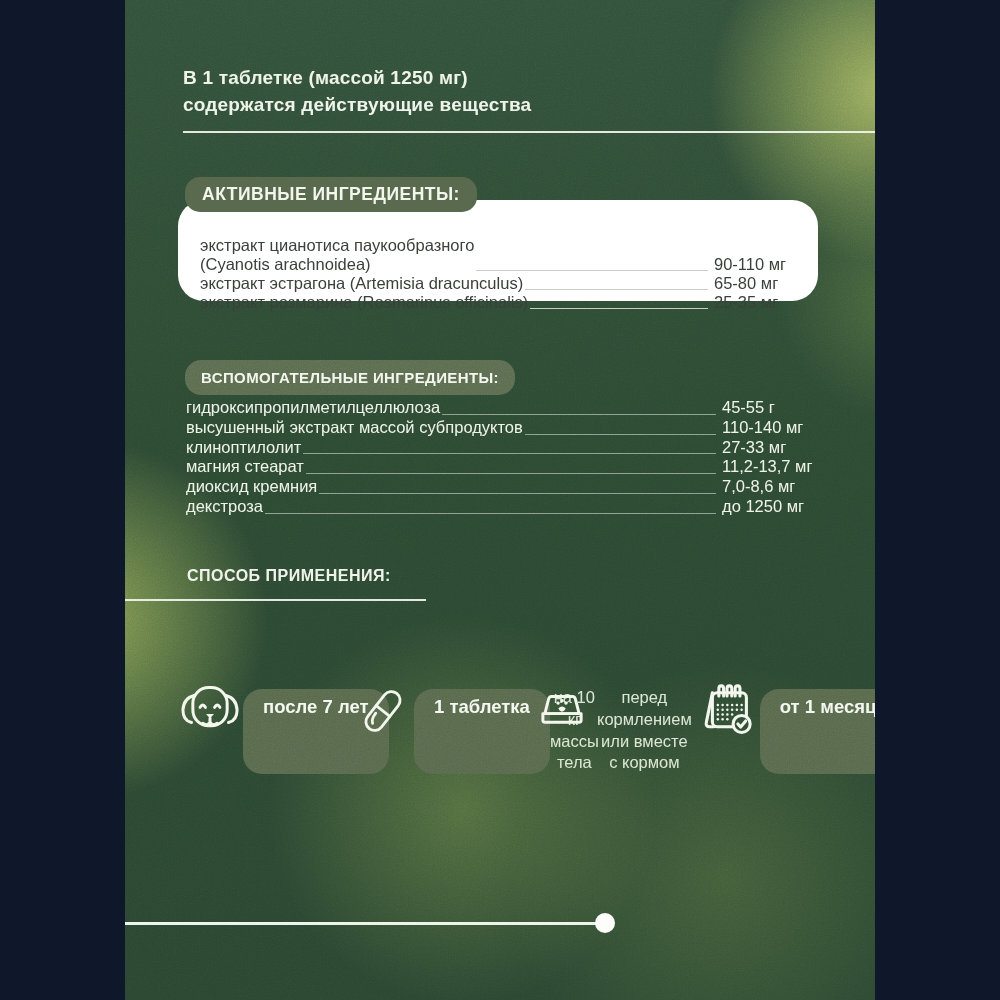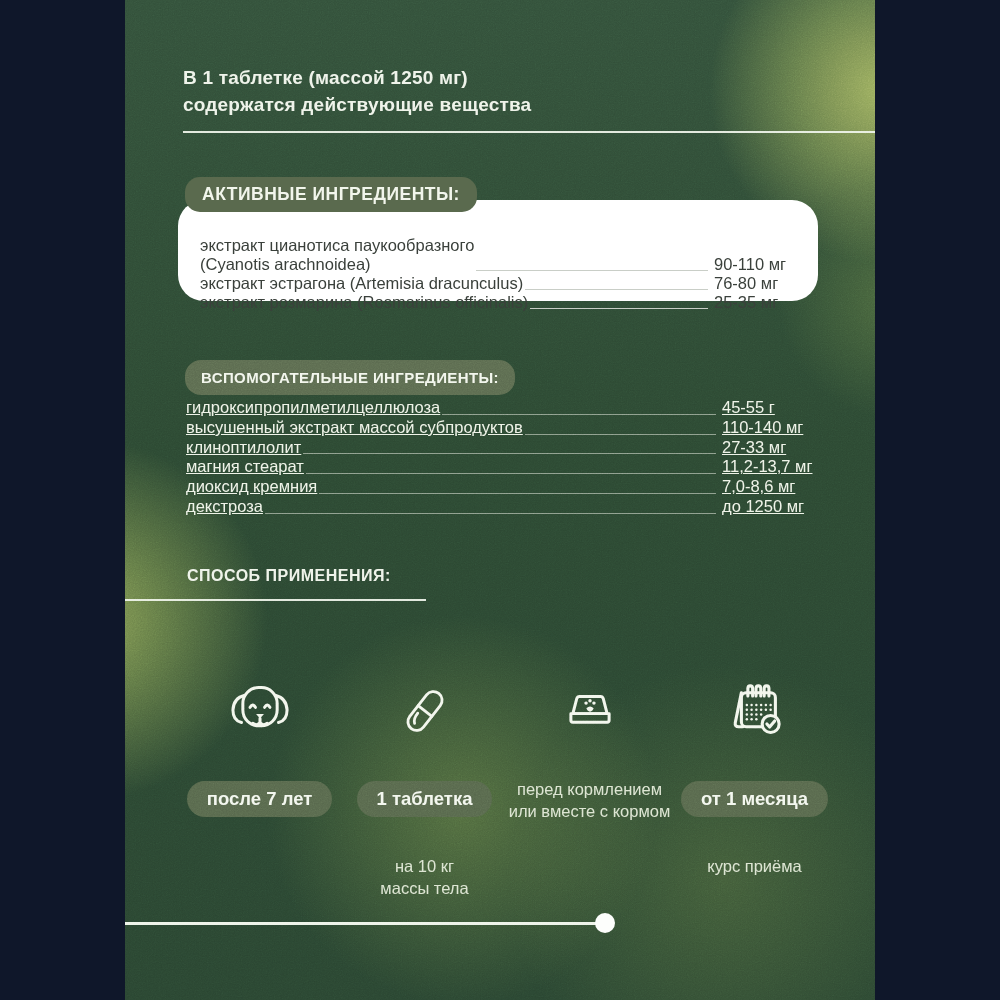--- a/index.html
+++ b/index.html
@@ -30,30 +30,30 @@
   .badge-aux { position:absolute; left:60px; top:360px; font-size:15px; letter-spacing:.4px;
     padding:9px 16px; border-radius:16px; background:#5b6a4f; }
 
   .card { position:absolute; left:53px; top:200px; width:640px; height:101px; background:#ffffff;
     border-radius:26px; z-index:2; padding:36px 12px 0 22px; color:#3a403b; font-size:16.5px; }
   .row { display:flex; align-items:flex-end; line-height:19px; }
   .leader { flex:1; border-bottom:1px solid #c9cec7; margin:0 6px 3px 2px; }
   .value { width:92px; white-space:nowrap; }
 
   .aux-list { position:absolute; left:61px; top:398px; width:626px; color:#eef3e7; font-size:16.5px; }
-  .aux-list .row { line-height:19.8px;text-decoration:underline; }
+  .aux-list .row { line-height:19.8px; }
   .aux-list .leader { border-bottom:1px solid rgba(235,242,228,.5); }
   .aux-list .value { width:90px; }
 
   .usage-heading { position:absolute; left:62px; top:567px; font-size:16px; font-weight:700;
     color:#eef3e9; letter-spacing:.5px; }
 
   .usage-grid { position:absolute; left:52px; top:676px; width:660px; display:flex;
     justify-content:space-between; }
-  .usage-col { width:175px; display:flex; flex-direction:column; align-items:center; text-align:center;gap:28px; }
+  .usage-col { width:175px; display:flex; text-align:center; }
   .icon-box { height:64px; display:flex; align-items:flex-end; justify-content:center; }
   .usage-badge { margin-top:13px; background:#57674c; color:#f3f7ee; font-weight:700;
     font-size:18.5px; padding:7px 20px; border-radius:19px; white-space:nowrap; }
   .usage-caption { margin-top:11px; font-size:16.5px; line-height:1.32; color:#dbe4d0; white-space:pre-line; }
 
   .bottom-line { position:absolute; left:0; top:922px; width:471px; height:2.5px; background:#eef4e9; }
   .bottom-dot { position:absolute; left:470px; top:913px; width:20px; height:20px;
     border-radius:50%; background:#fdfefc; }
 
   svg.icon { fill:none; stroke:#f2f6ec; stroke-width:4.5; stroke-linecap:round; stroke-linejoin:round; }
@@ -78,21 +78,21 @@
         <div>
           <div>экстракт цианотиса паукообразного</div>
           <div>(Cyanotis arachnoidea)</div>
         </div>
         <div class="leader"></div>
         <div class="value">90-110 мг</div>
       </div>
       <div class="row">
         <div>экстракт эстрагона (Artemisia dracunculus)</div>
         <div class="leader"></div>
-        <div class="value">76-80 мг</div>
+        <div class="value">65-80 мг</div>
       </div>
       <div class="row">
         <div>экстракт розмарина (Rosmarinus officinalis)</div>
         <div class="leader"></div>
         <div class="value">25-35 мг</div>
       </div>
     </div>
 
     <div class="badge badge-aux">ВСПОМОГАТЕЛЬНЫЕ ИНГРЕДИЕНТЫ:</div>
 

